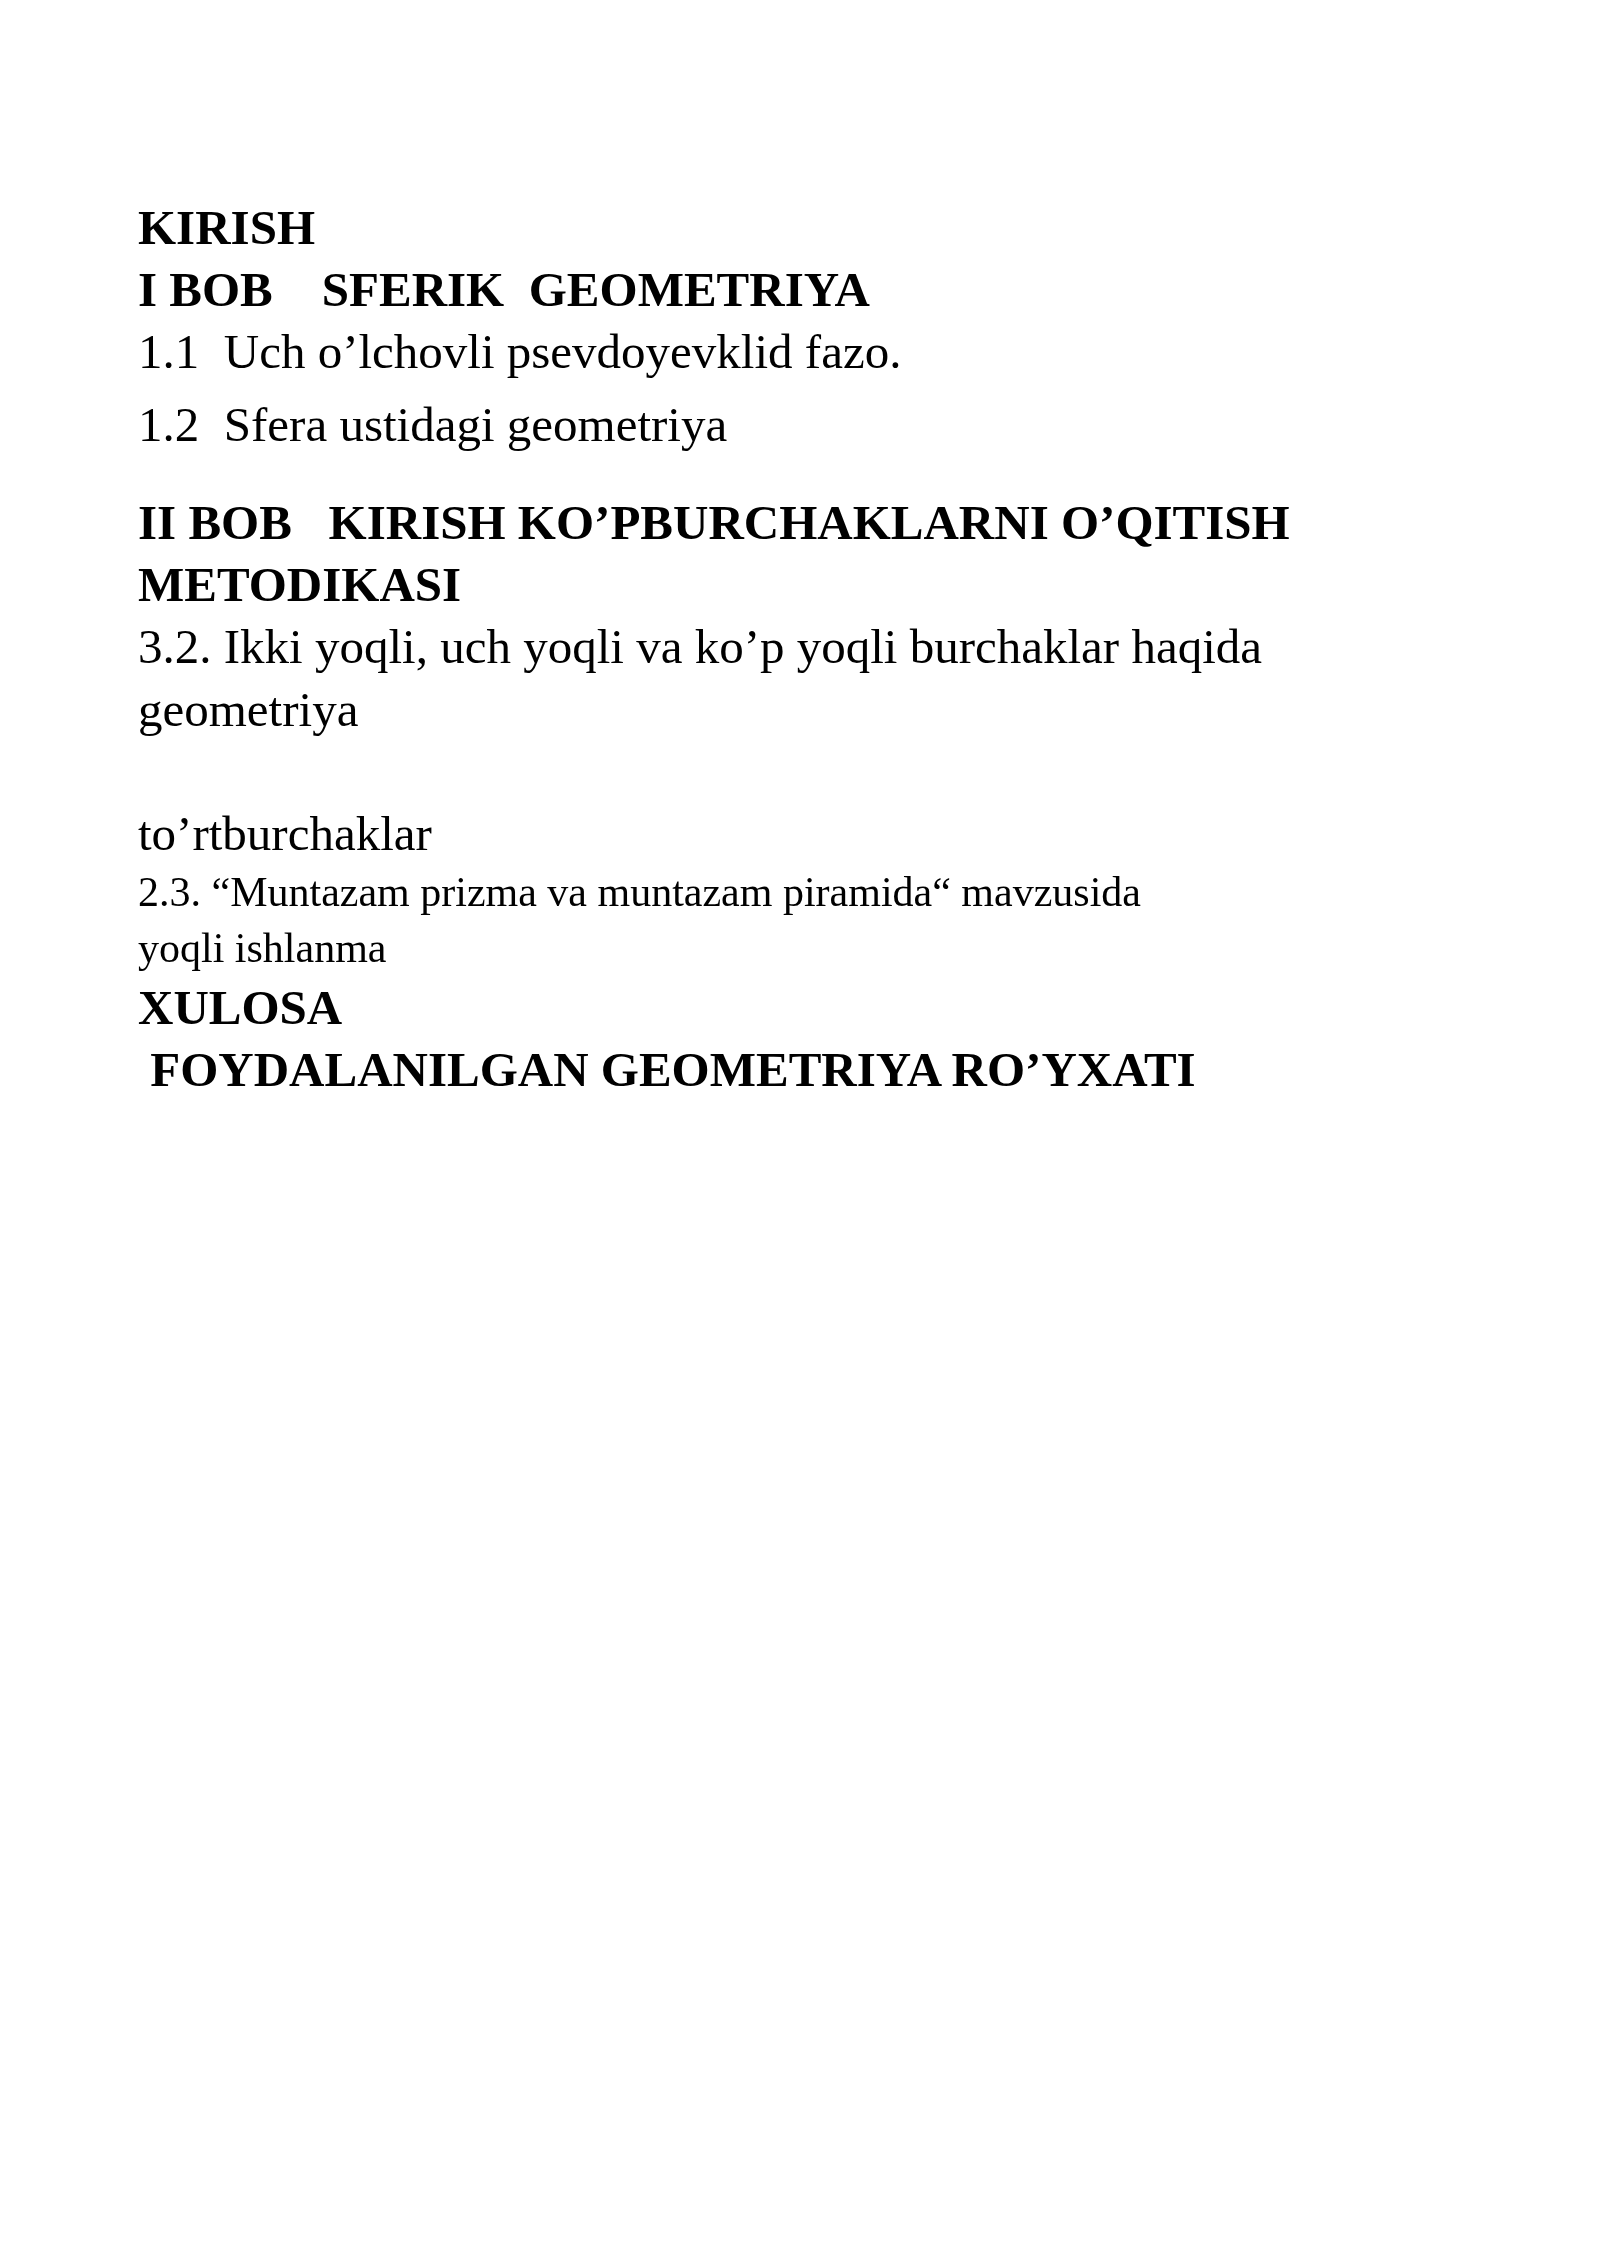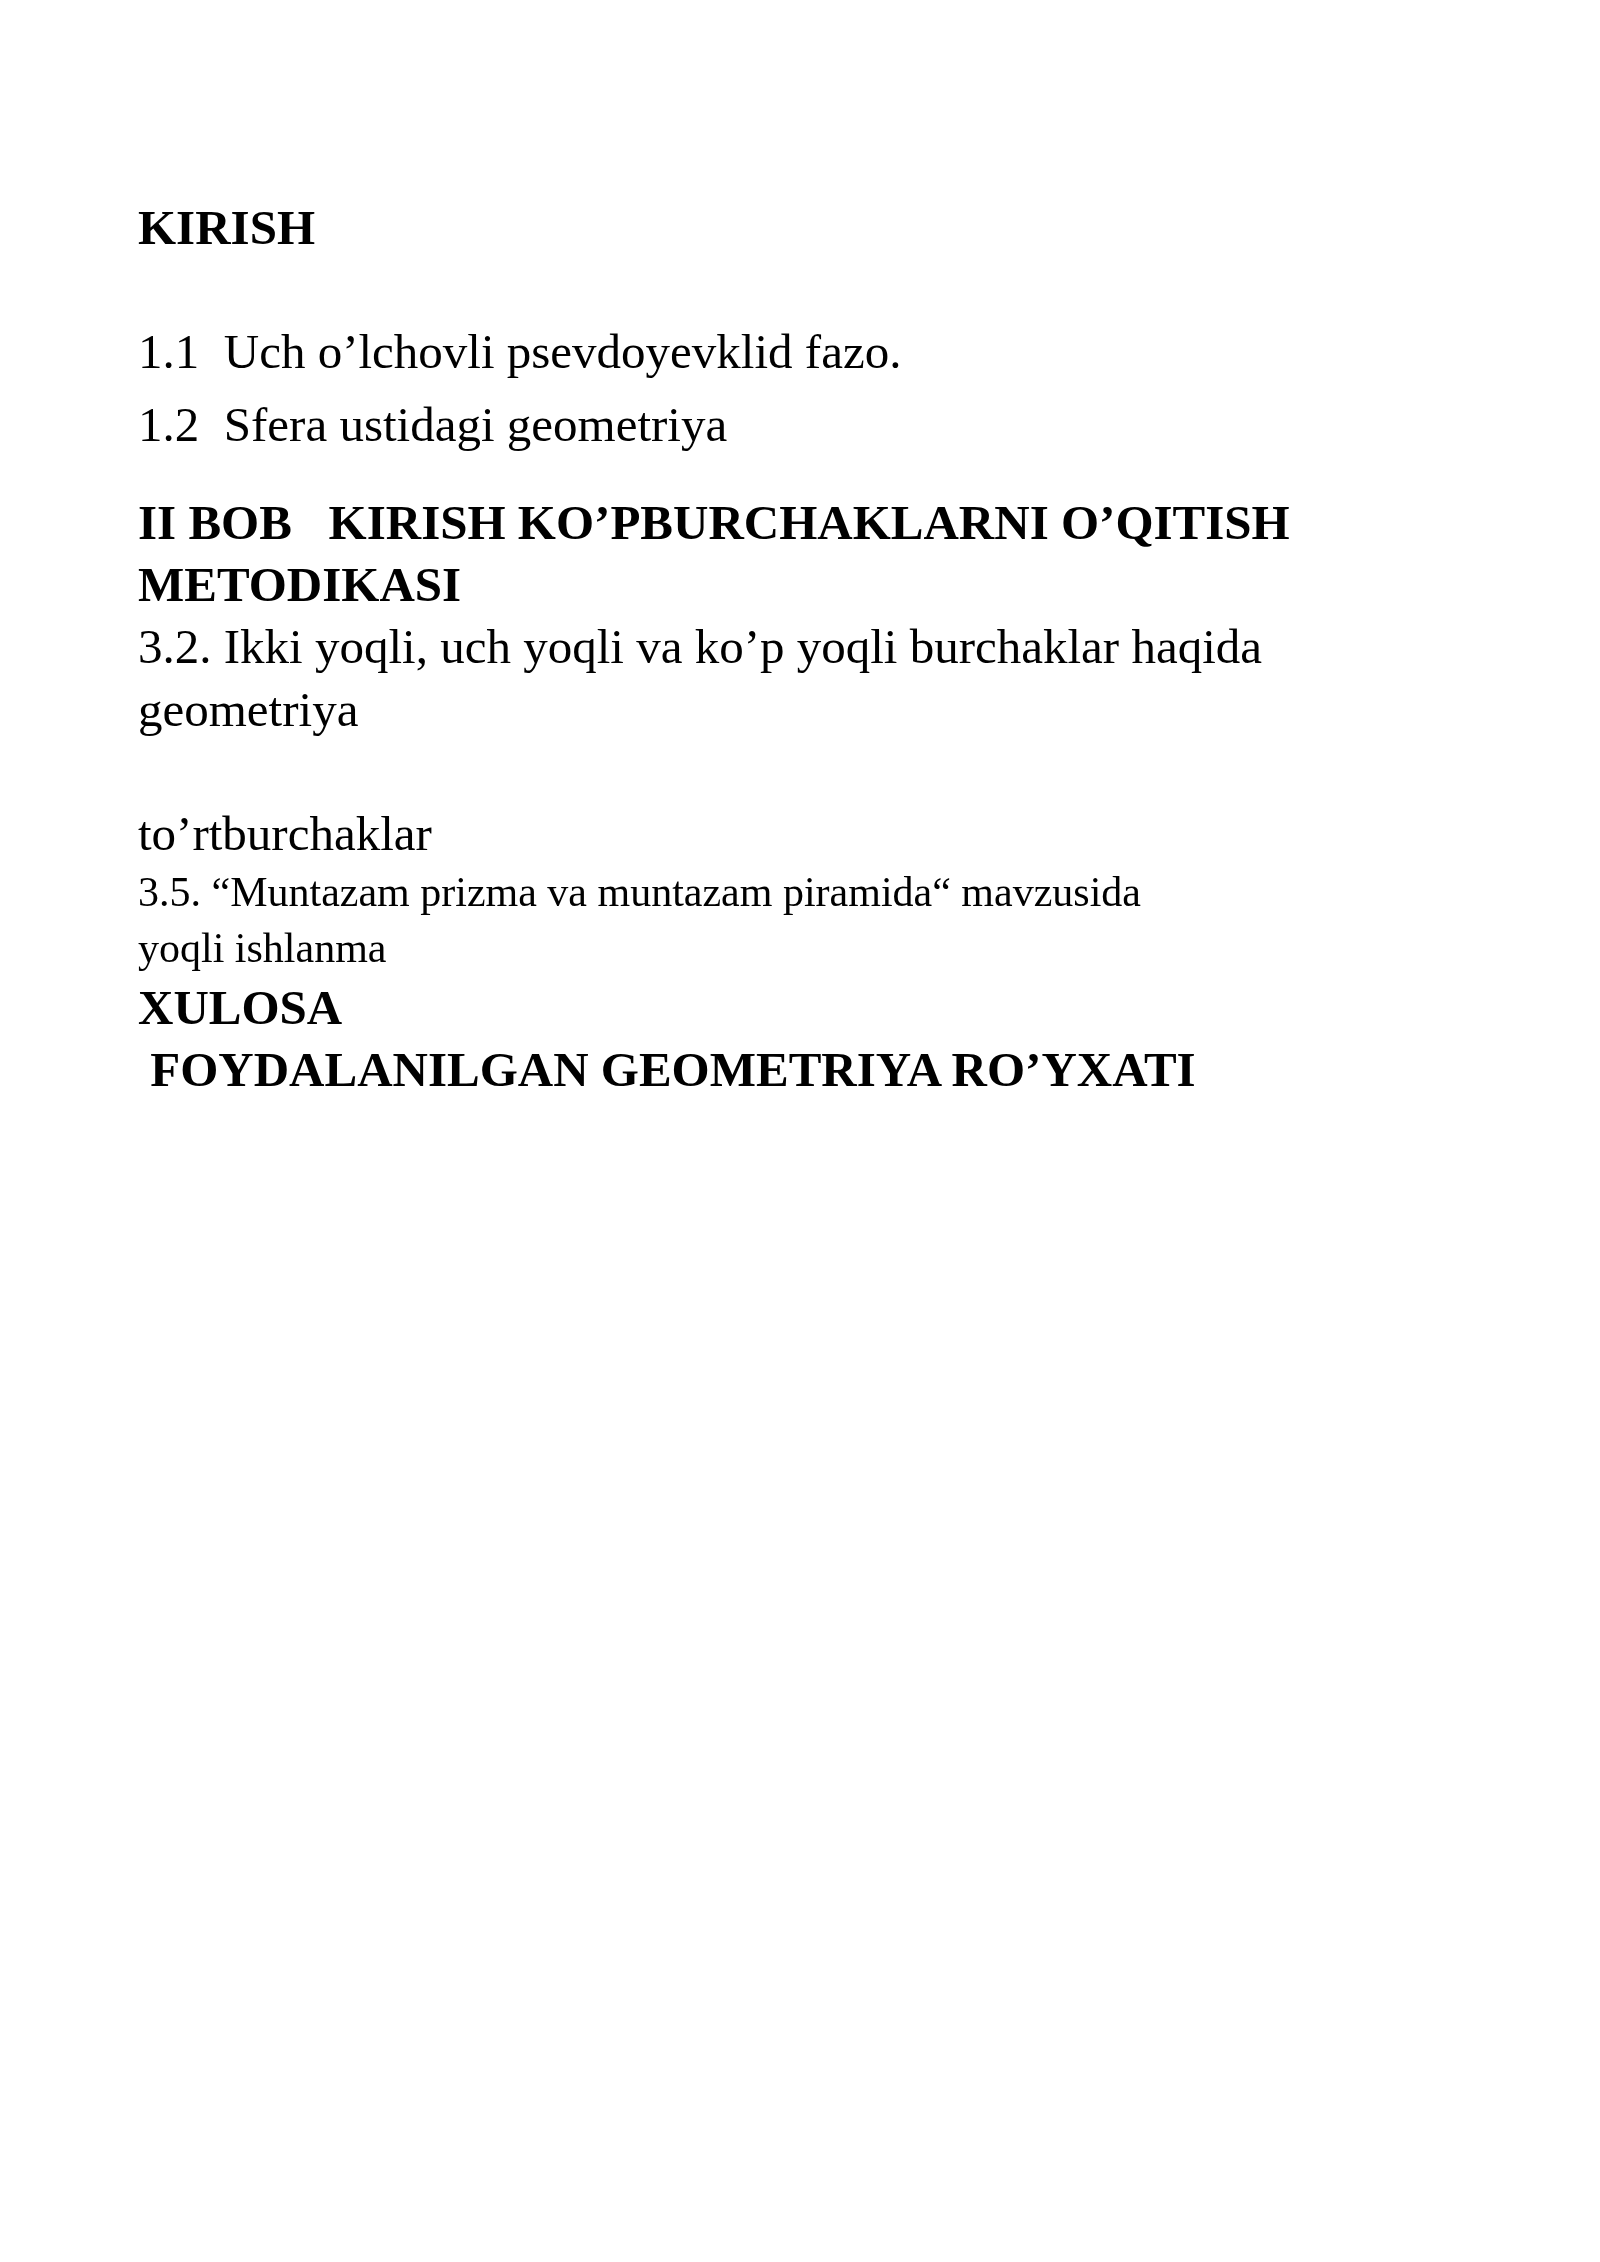--- a/index.html
+++ b/index.html
@@ -9,24 +9,25 @@
     .line { position: absolute; left: 138px; white-space: pre; line-height: 1; }
     .h { font-weight: bold; font-size: 49px; }
     .n { font-size: 49px; text-align: right; }
     .s { font-size: 42px; }
   </style>
 </head>
 <body>
 
 <div class="page">
   <div class="line h" style="top:203px">KIRISH</div>
+  <div class="line h" style="top:265px">I BOB    SFERIK  GEOMETRIYA</div>
   <div class="line n" style="top:327px">1.1  Uch o’lchovli psevdoyevklid fazo.</div>
   <div class="line n" style="top:400px">1.2  Sfera ustidagi geometriya</div>
   <div class="line h" style="top:498px">II BOB   KIRISH KO’PBURCHAKLARNI O’QITISH</div>
   <div class="line h" style="top:560px">METODIKASI</div>
   <div class="line n" style="top:622px">3.2. Ikki yoqli, uch yoqli va ko’p yoqli burchaklar haqida</div>
   <div class="line n" style="top:685px">geometriya</div>
   <div class="line n" style="top:809px">to’rtburchaklar</div>
-  <div class="line s" style="top:871px">3.5. “Muntazam prizma va muntazam piramida“ mavzusida</div>
+  <div class="line s" style="top:871px">2.3. “Muntazam prizma va muntazam piramida“ mavzusida</div>
   <div class="line s" style="top:927px">yoqli ishlanma</div>
   <div class="line h" style="top:983px">XULOSA</div>
   <div class="line h" style="top:1045px"> FOYDALANILGAN GEOMETRIYA RO’YXATI</div>
 </div>
 
 </body></html>

